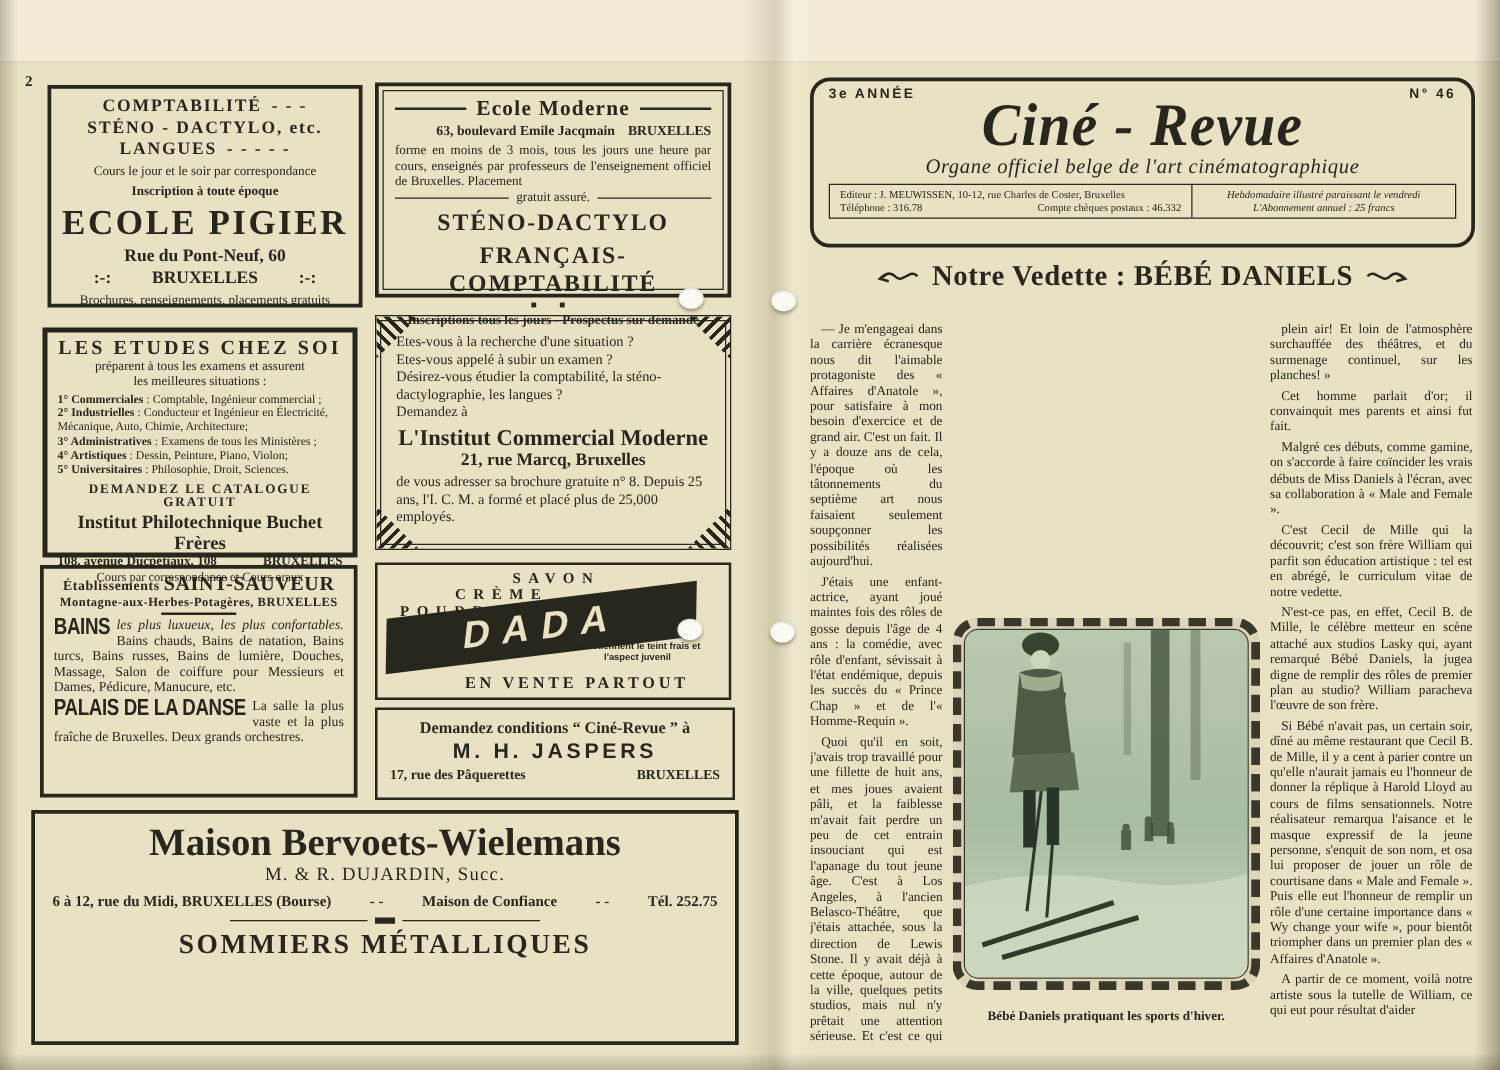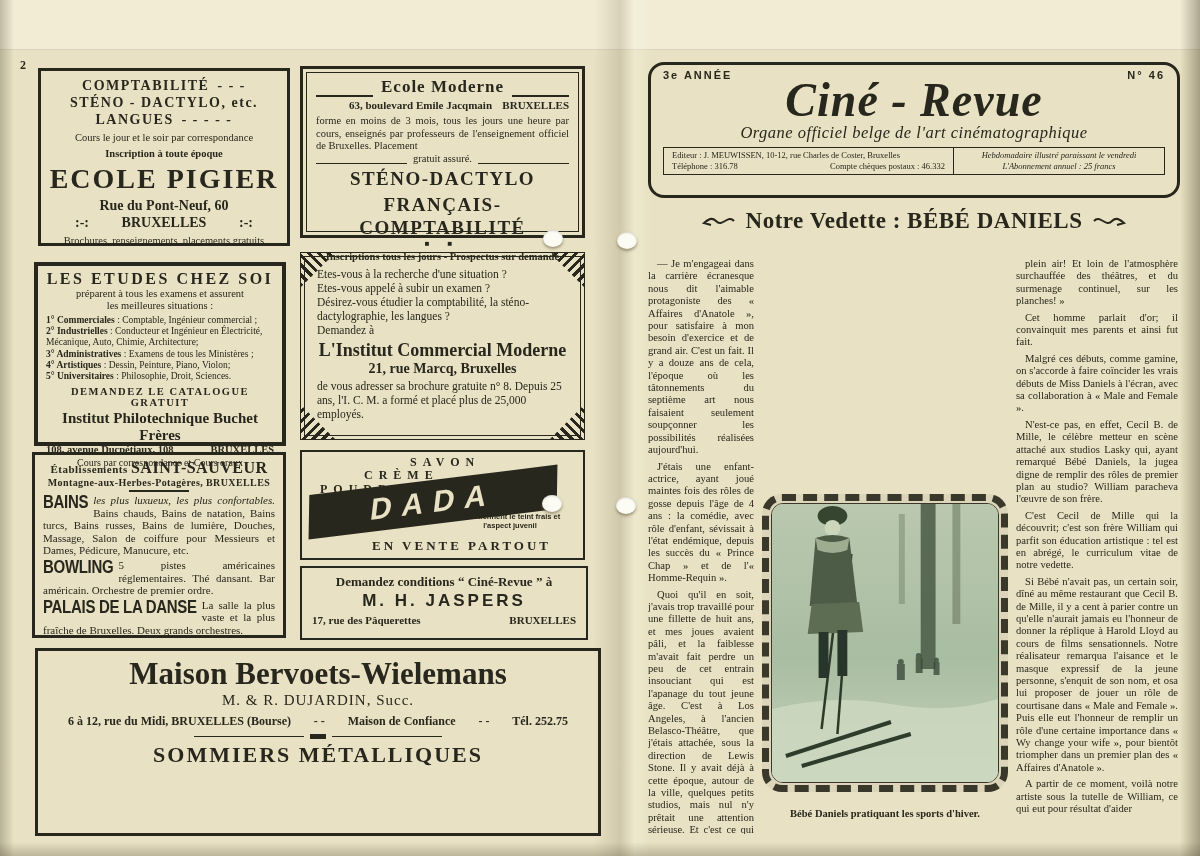--- a/index.html
+++ b/index.html
@@ -33,21 +33,21 @@
   #ad-pigier{left:38px;top:68px;width:252px;height:178px;padding:6px 8px 4px;}
   #ad-pigier .hline{display:flex;justify-content:center;gap:8px;font:700 14px "Liberation Serif",serif;letter-spacing:1.5px;line-height:17px;}
   #ad-pigier .small{font-size:10.5px;line-height:13px;margin-top:3px;}
   #ad-pigier .name{font:700 28px "Liberation Serif",serif;letter-spacing:2px;line-height:32px;margin-top:3px;}
   #ad-pigier .addr{font:700 14px "Liberation Serif",serif;line-height:17px;margin-top:2px;}
   #ad-pigier .brux{display:flex;justify-content:space-between;padding:0 26px;font:700 14px "Liberation Serif",serif;line-height:17px;}
 
   
   #ad-moderne{left:300px;top:66px;width:285px;height:172px;padding:0;}
   #ad-moderne .inner{margin:3px;border:1px solid var(--ink);height:calc(100% - 6px);padding:4px 9px;}
-  .rule-row{display:flex;align-items:flex-end;}
+  .rule-row{display:flex;align-items:center;}
   .rule-row .rl{flex:1;height:2px;background:var(--ink);}
   #ad-moderne .ttl{font:700 17px "Liberation Serif",serif;margin:0 8px;letter-spacing:1px;}
   #ad-moderne .addr-row{display:flex;justify-content:space-between;font:700 11px "Liberation Serif",serif;margin-top:2px;margin-left:33px;}
   #ad-moderne .body{font-size:10.5px;line-height:12.5px;margin-top:4px;}
   #ad-moderne .gr{font-size:10.5px;margin:0 6px;}
   #ad-moderne .rl2{flex:1;height:1px;background:var(--ink);}
   #ad-moderne .big{font:700 19px "Liberation Serif",serif;letter-spacing:1.5px;line-height:23px;margin-top:3px;}
   #ad-moderne .sq{font-size:8px;letter-spacing:8px;line-height:9px;}
   #ad-moderne .foot{font:700 10.5px "Liberation Serif",serif;margin-top:3px;}
 
@@ -92,21 +92,21 @@
   #ad-dada .fine{position:absolute;right:8px;top:60px;width:130px;font:700 7.5px "Liberation Sans",sans-serif;text-align:center;line-height:9px;}
   #ad-dada .vente{position:absolute;left:70px;bottom:4px;font:700 13px "Liberation Serif",serif;letter-spacing:3px;text-align:right;}
 
   
   #ad-jaspers{left:300px;top:566px;width:288px;height:74px;border-width:2px;padding:6px 10px;}
   #ad-jaspers .l1{font:700 13px "Liberation Serif",serif;}
   #ad-jaspers .l2{font:700 17px "Liberation Sans",sans-serif;letter-spacing:3px;margin-top:1px;}
   #ad-jaspers .l3{display:flex;justify-content:space-between;font:700 11px "Liberation Serif",serif;margin-top:3px;}
 
   
-  #ad-bervoets{left:35px;top:648px;width:566px;height:188px;padding:6px 30px;}
+  #ad-bervoets{left:25px;top:648px;width:566px;height:188px;padding:6px 14px;}
   #ad-bervoets .nm{font:700 31px "Liberation Serif",serif;line-height:34px;}
   #ad-bervoets .succ{font-size:15px;letter-spacing:1px;line-height:19px;}
   #ad-bervoets .addr{display:flex;justify-content:space-between;font:700 12px "Liberation Serif",serif;margin-top:4px;}
   #ad-bervoets .div{display:flex;align-items:center;justify-content:center;margin-top:5px;}
   #ad-bervoets .div .ln{width:110px;height:1px;background:var(--ink);}
   #ad-bervoets .div .dot{width:16px;height:5px;background:var(--ink);margin:0 6px;}
   #ad-bervoets .som{font:700 22px "Liberation Serif",serif;letter-spacing:2px;margin-top:3px;}
   #ad-bervoets .cols{display:flex;margin-top:6px;}
 
   
@@ -233,21 +233,20 @@
     <div class="body">de vous adresser sa brochure gratuite n° 8. Depuis 25 ans, l'I. C. M. a formé et placé plus de 25,000 employés.</div>
   </div>
 
   <div class="ad" id="ad-ss">
     <div class="ttl ctr">
       <span class="p1">Établissements </span><span class="p2">SAINT-SAUVEUR</span>
     </div>
     <div class="sub ctr">Montagne-aux-Herbes-Potagères, BRUXELLES</div>
     <div class="mini-rule"></div>
     <p><span class="bw">BAINS</span><span class="i">les plus luxueux, les plus confortables. </span><span>Bains chauds, Bains de natation, Bains turcs, Bains russes, Bains de lumière, Douches, Massage, Salon de coiffure pour Messieurs et Dames, Pédicure, Manucure, etc.</span></p>
-    <p><span class="bw">BOWLING</span><span>5 pistes américaines réglementaires. Thé dansant. Bar américain. Orchestre de premier ordre.</span></p>
     <p><span class="bw">PALAIS DE LA DANSE</span><span>La salle la plus vaste et la plus fraîche de Bruxelles. Deux grands orchestres.</span></p>
   </div>
 
   <div class="ad" id="ad-dada">
     <div class="w" style="left:108px;top:3px;">SAVON</div>
     <div class="w" style="left:62px;top:16px;">CRÈME</div>
     <div class="w" style="left:18px;top:30px;">POUDRE</div>
     <div class="band">
         <span>DADA</span>
       </div>
@@ -324,22 +323,22 @@
     <p>J'étais une enfant-actrice, ayant joué maintes fois des rôles de gosse depuis l'âge de 4 ans : la comédie, avec rôle d'enfant, sévissait à l'état endémique, depuis les succès du « Prince Chap » et de l'« Homme-Requin ».</p>
     <p>Quoi qu'il en soit, j'avais trop travaillé pour une fillette de huit ans, et mes joues avaient pâli, et la faiblesse m'avait fait perdre un peu de cet entrain insouciant qui est l'apanage du tout jeune âge. C'est à Los Angeles, à l'ancien Belasco-Théâtre, que j'étais attachée, sous la direction de Lewis Stone. Il y avait déjà à cette époque, autour de la ville, quelques petits studios, mais nul n'y prêtait une attention sérieuse. Et c'est ce qui explique pourquoi ma mère hésita longtemps avant de donner suite aux offres qui m'étaient faites par un délégué de la Selig Polyscope Cy. Il s'agissait de tenir un rôle de petit garçon dans « L'Ennemi commun », ce film traitant de guerres civiles.</p>
 
   </div>
 
   <div class="col" id="col-right">
     <div class="spacer-l"></div>
     <p>plein air! Et loin de l'atmosphère surchauffée des théâtres, et du surmenage continuel, sur les planches! »</p>
     <p>Cet homme parlait d'or; il convainquit mes parents et ainsi fut fait.</p>
     <p>Malgré ces débuts, comme gamine, on s'accorde à faire coïncider les vrais débuts de Miss Daniels à l'écran, avec sa collaboration à « Male and Female ».</p>
+    <p>C'est Cecil de Mille qui la découvrit; c'est son frère William qui parfit son éducation artistique : tel est en abrégé, le curriculum vitae de notre vedette.</p>
     <p>N'est-ce pas, en effet, Cecil B. de Mille, le célèbre metteur en scène attaché aux studios Lasky qui, ayant remarqué Bébé Daniels, la jugea digne de remplir des rôles de premier plan au studio? William paracheva l'œuvre de son frère.</p>
-    <p>C'est Cecil de Mille qui la découvrit; c'est son frère William qui parfit son éducation artistique : tel est en abrégé, le curriculum vitae de notre vedette.</p>
     <p>Si Bébé n'avait pas, un certain soir, dîné au même restaurant que Cecil B. de Mille, il y a cent à parier contre un qu'elle n'aurait jamais eu l'honneur de donner la réplique à Harold Lloyd au cours de films sensationnels. Notre réalisateur remarqua l'aisance et le masque expressif de la jeune personne, s'enquit de son nom, et osa lui proposer de jouer un rôle de courtisane dans « Male and Female ». Puis elle eut l'honneur de remplir un rôle d'une certaine importance dans « Wy change your wife », pour bientôt triompher dans un premier plan des « Affaires d'Anatole ».</p>
     <p>A partir de ce moment, voilà notre artiste sous la tutelle de William, ce qui eut pour résultat d'aider</p>
   </div>
 
   <div id="photo-frame">
     <div class="ph">
       <svg width="100%" height="100%" viewBox="0 0 228 278" preserveAspectRatio="none">
         <defs>
           <linearGradient id="bgG" x1="0" y1="0" x2="0" y2="1">
             <stop offset="0" stop-color="#b9c8ae"></stop>

